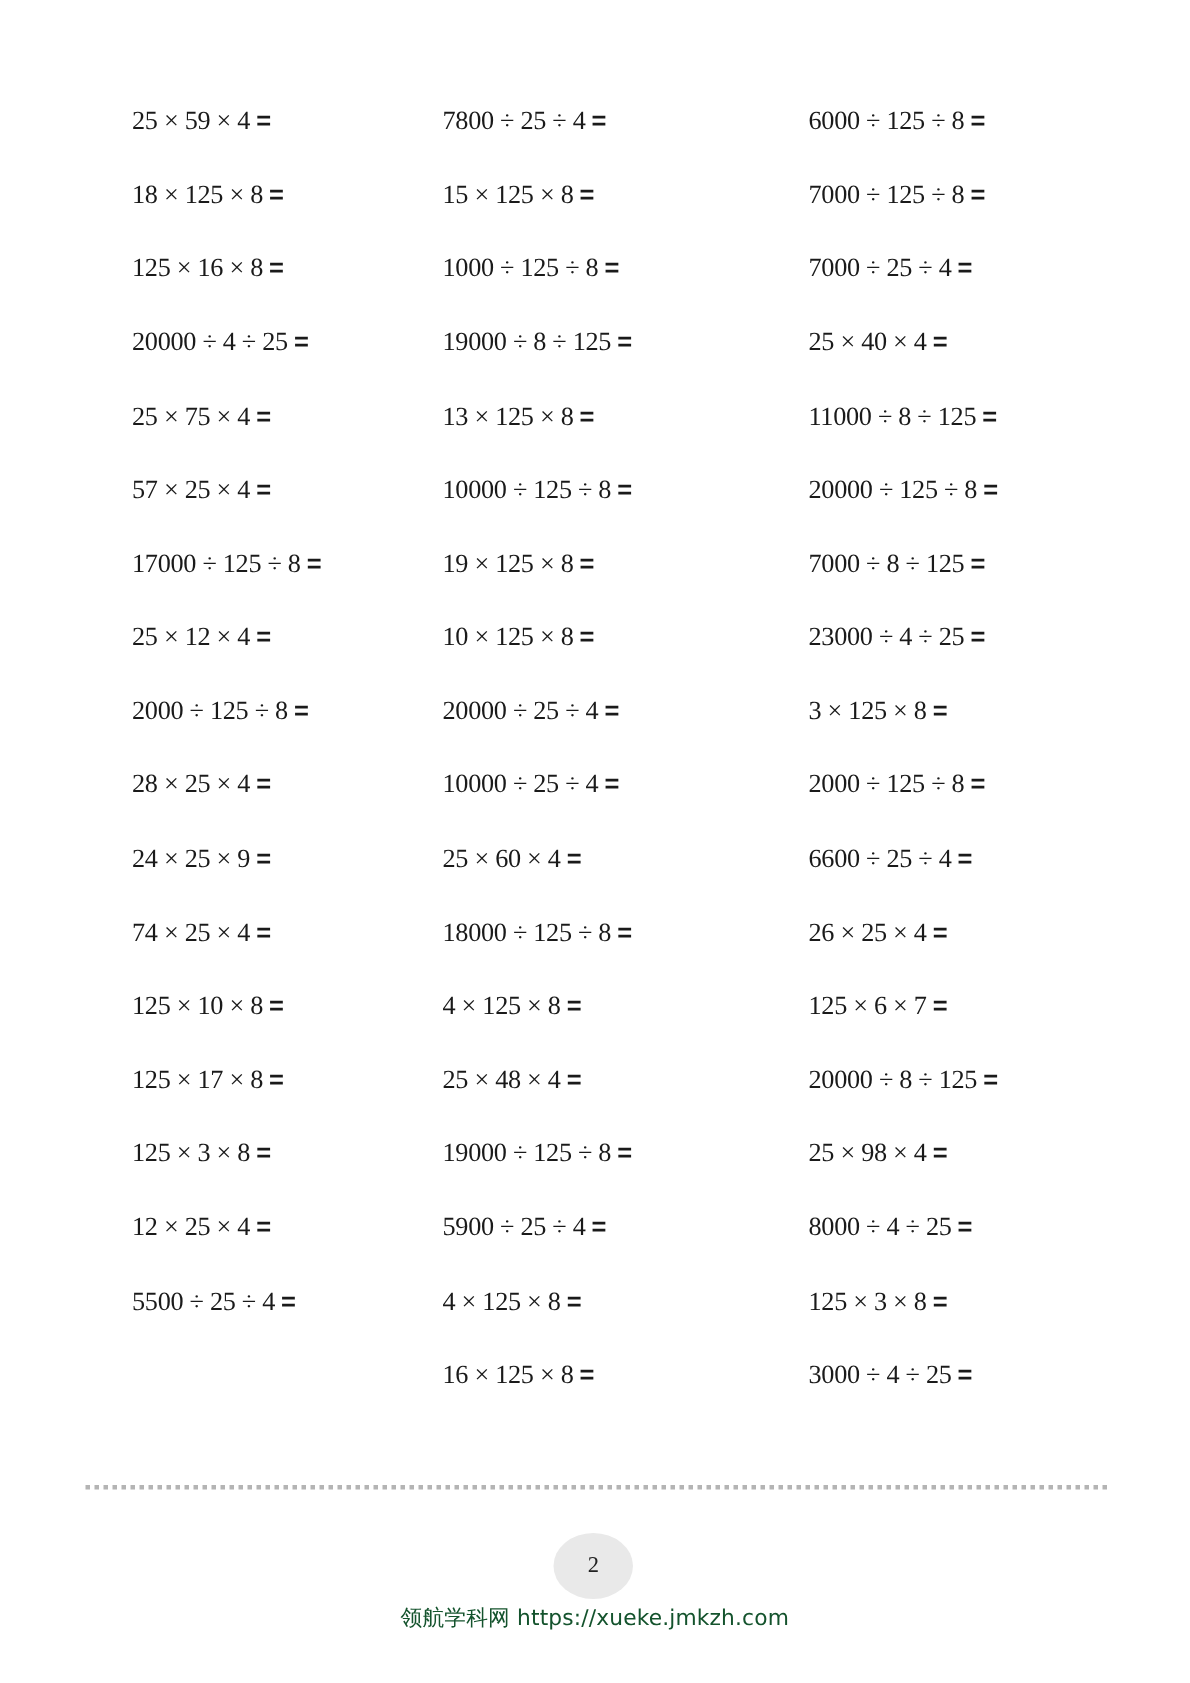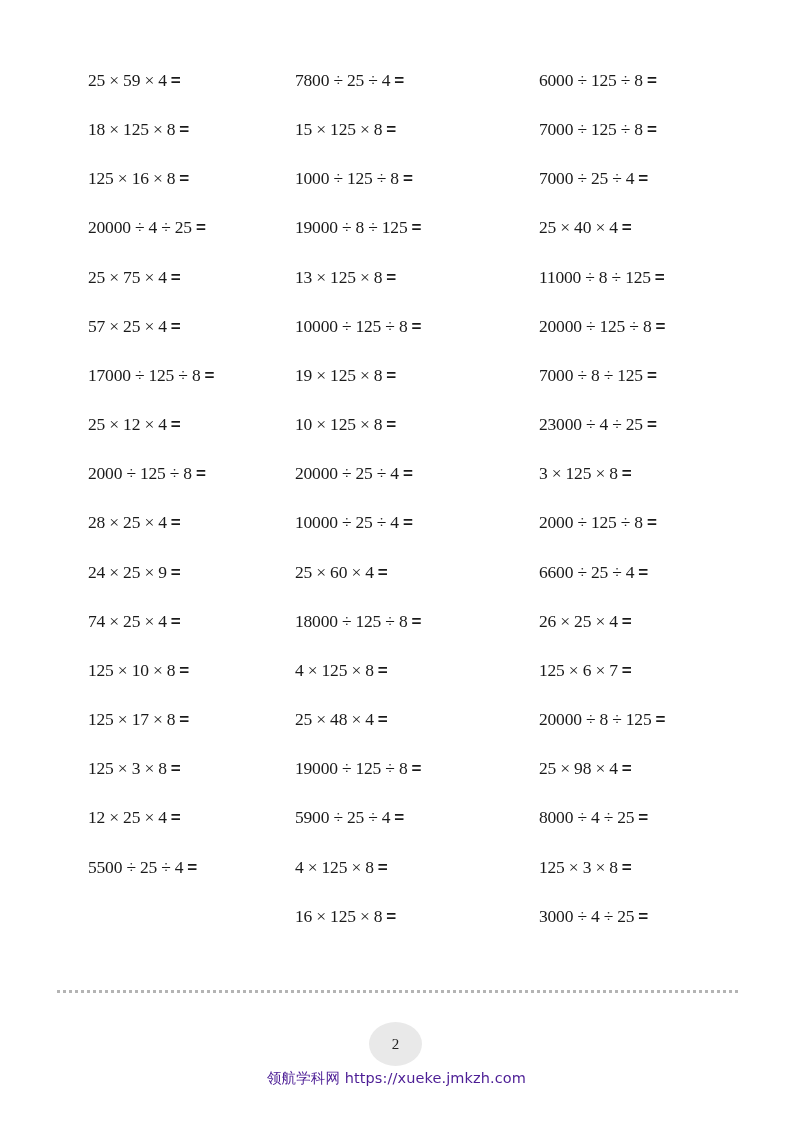--- a/index.html
+++ b/index.html
@@ -71,21 +71,21 @@
       color: #222;
     }
     .watermark {
       position: absolute;
       left: 0;
       width: 793px;
       top: 1069px;
       text-align: center;
       font-family: "DejaVu Sans", "Liberation Sans", sans-serif;
       font-size: 14.5px;
-      color: #4c1d95;
+      color: #14532d;
       letter-spacing: 0.1px;
     }
   </style>
 </head>
 <body>
 
 <div class="sheet">
 
   <div class="col col-1">
     <div class="problem"><span class="expr">25 × 59 × 4</span><span class="eq">=</span></div>

